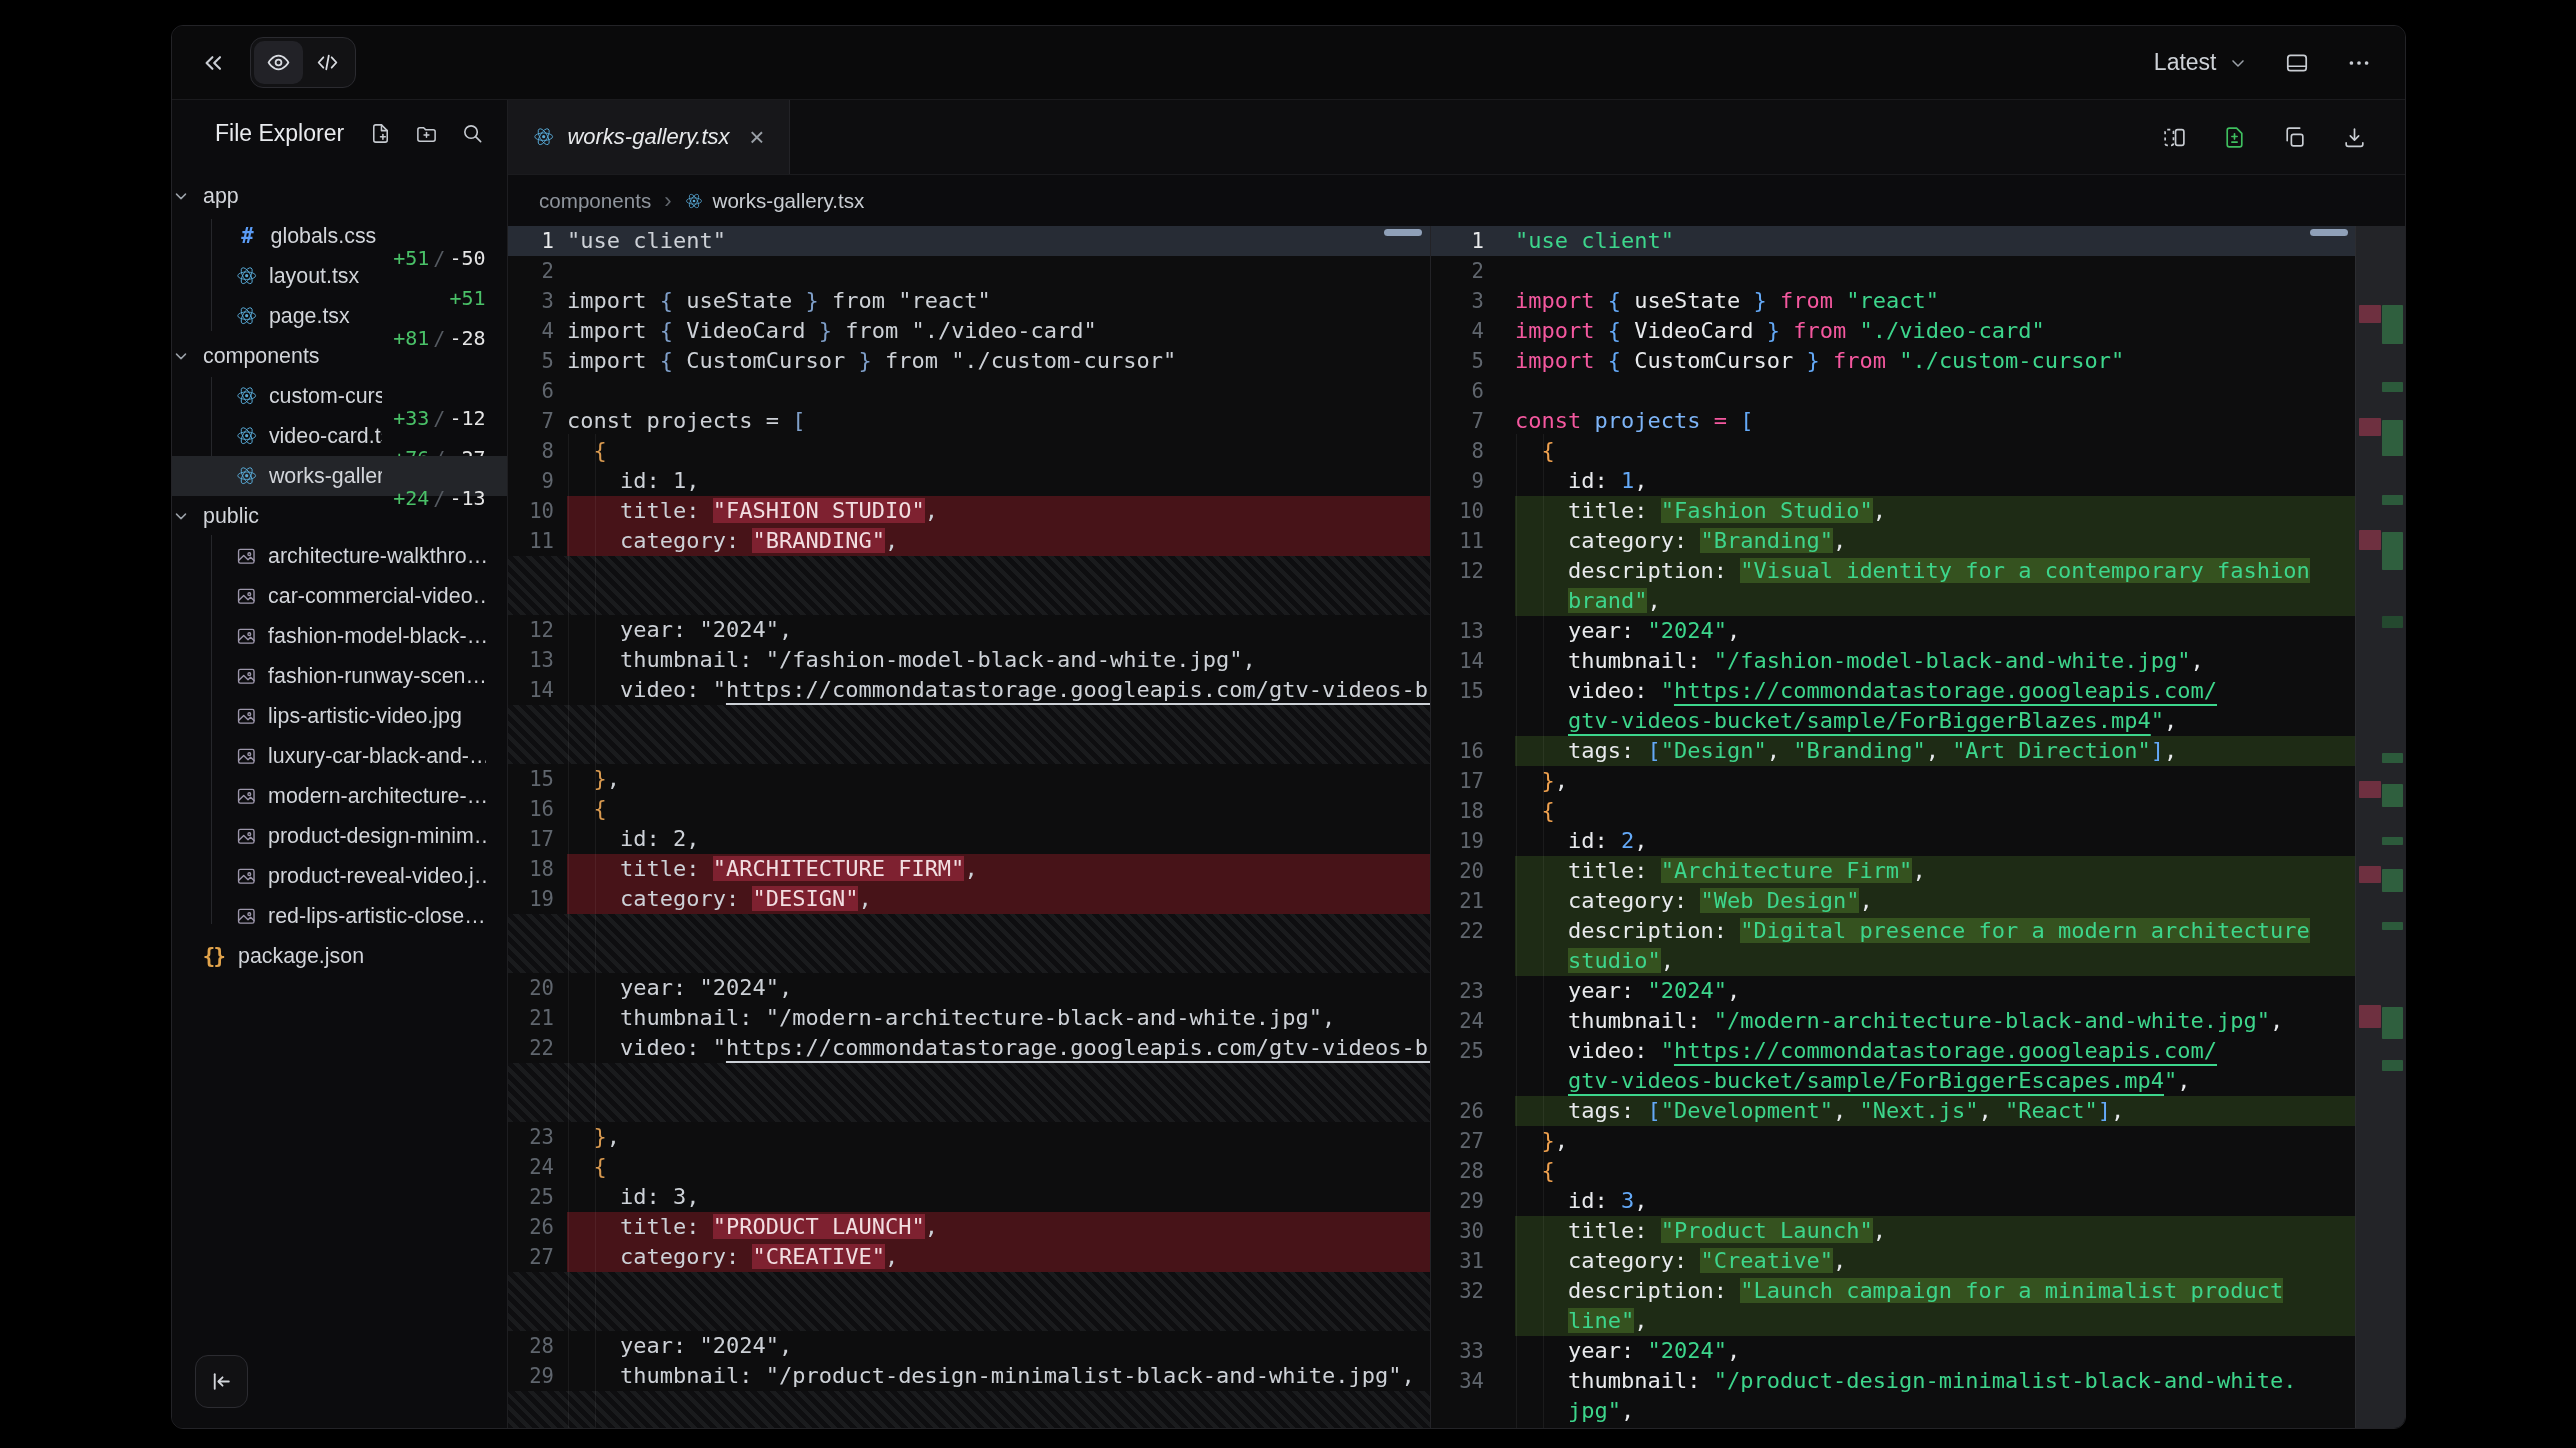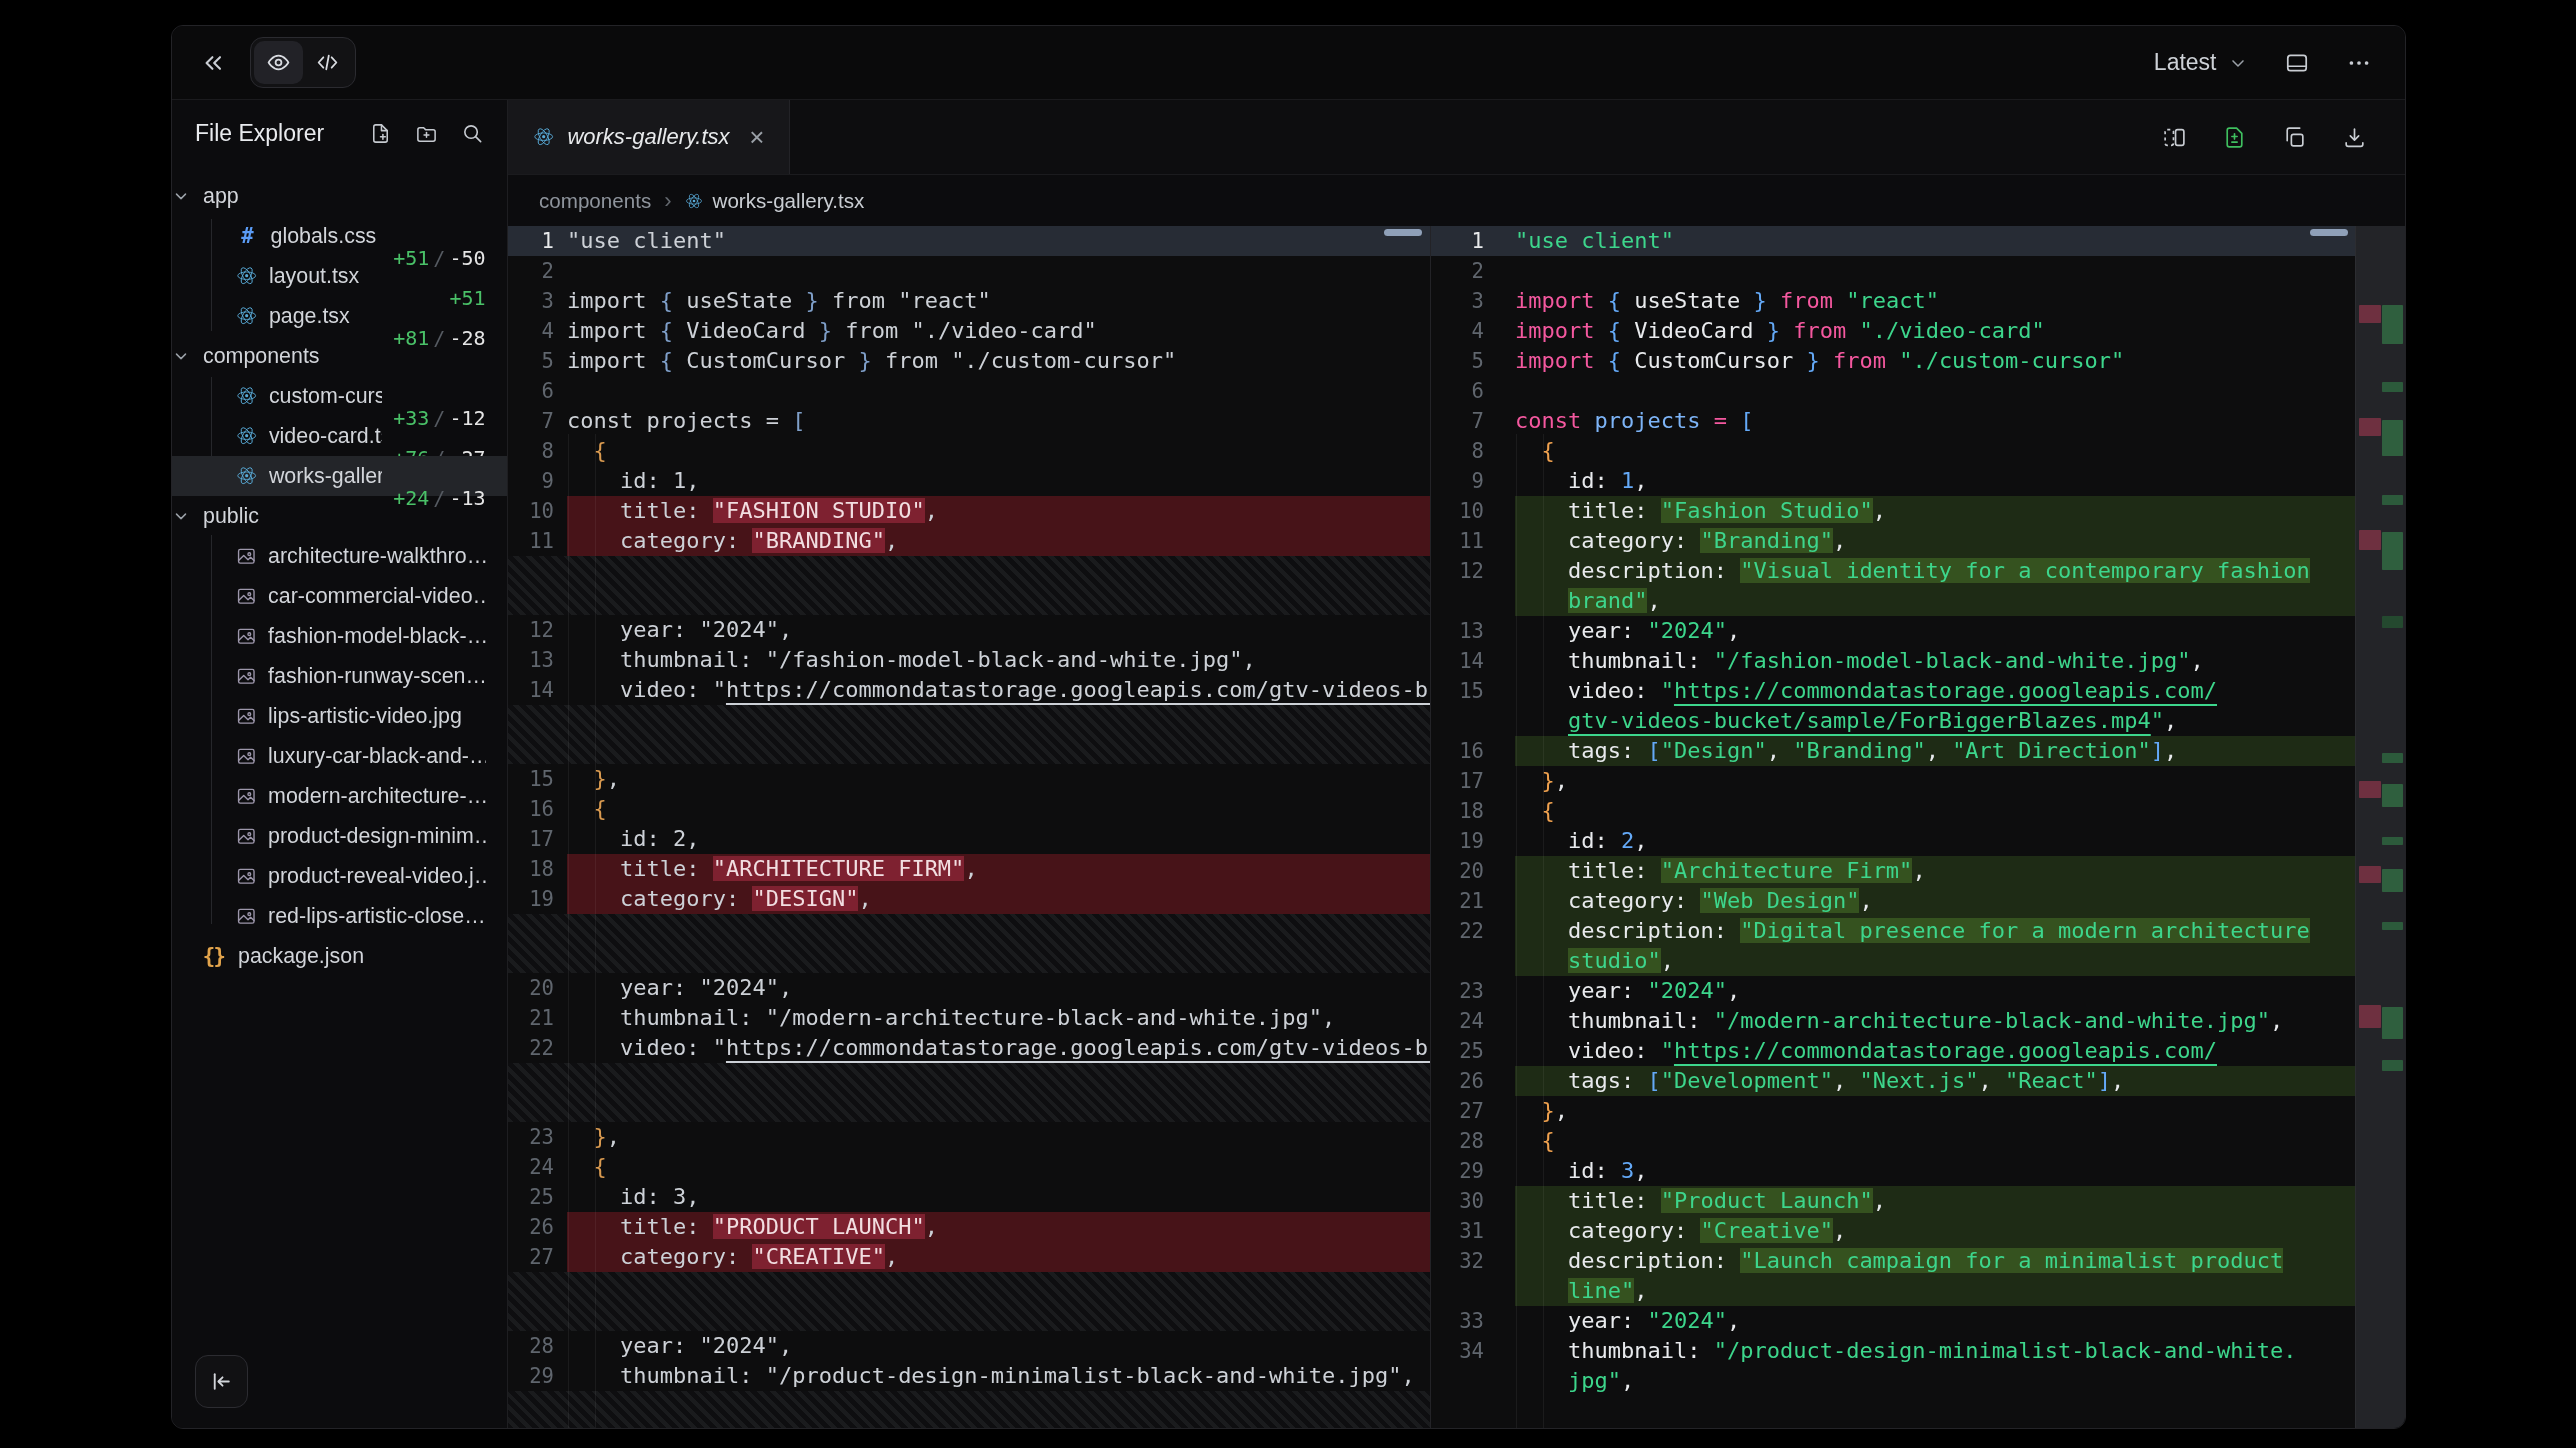--- a/index.html
+++ b/index.html
@@ -16,21 +16,21 @@
   .view-toggle{display:flex;margin-left:16.5px;background:#121214;border:0.8px solid #2b2b30;
                border-radius:13px;padding:3.3px;}
   .seg{width:49px;height:43px;border-radius:10px;display:flex;align-items:center;justify-content:center;color:#d9dce1;}
   .seg.active{background:#222227;}
   .topbar-right{margin-left:auto;display:flex;align-items:center;gap:36px;}
   .latest{display:flex;align-items:center;gap:11.5px;color:#cdd1d6;font-size:23px;cursor:pointer;}
   
   .main{flex:1;display:flex;min-height:0;}
   .sidebar{flex:0 0 336px;width:336px;background:#0c0c0e;border-right:0.8px solid #1e1e21;
            position:relative;display:flex;flex-direction:column;box-sizing:border-box;}
-  .sb-header{flex:0 0 66px;display:flex;align-items:center;padding:0 23px;gap:23px;}
+  .sb-header{flex:0 0 66px;display:flex;align-items:center;padding:0 23px;gap:23px;margin-left:20px;}
   .sb-title{font-size:23px;color:#e9ebee;margin-right:auto;}
   .tree{position:relative;flex:1;padding-top:10px;overflow:hidden;}
   .tree-row{height:40px;display:flex;align-items:center;padding-right:21.4px;font-size:21.4px;
             color:#d2d5da;position:relative;cursor:pointer;box-sizing:border-box;}
   .tree-row.folder{gap:13px;}
   .tree-row.file{padding-left:64px;gap:11.5px;}
   .tree-row.file.root{padding-left:30px;gap:13px;}
   .tree-row.selected{background:#232529;}
   .tree-label{white-space:nowrap;overflow:hidden;}
   .stats{margin-left:auto;font-family:"DejaVu Sans Mono",monospace;font-size:20px;display:flex;gap:4.1px;align-items:center;margin-top:43px;}
@@ -729,20 +729,24 @@
             </div>
             <div class="row">
               <span class="ln">24</span>
               <span class="code"><span class="t w">    thumbnail: </span><span class="t s">"/modern-architecture-black-and-white.jpg"</span><span class="t w">,</span></span>
             </div>
             <div class="row">
               <span class="ln">25</span>
               <span class="code"><span class="t w">    video: </span><span class="t s">"</span><span class="t su">https://commondatastorage.googleapis.com/</span></span>
             </div>
             <div class="row">
+              <span class="ln"></span>
+              <span class="code"><span class="t w">    </span><span class="t su">gtv-videos-bucket/sample/ForBiggerEscapes.mp4</span><span class="t s">"</span><span class="t w">,</span></span>
+            </div>
+            <div class="row">
               <span class="ln">26</span>
               <span class="code added"><span class="t w">    tags: </span><span class="t b">[</span><span class="t s">"Development"</span><span class="t w">, </span><span class="t s">"Next.js"</span><span class="t w">, </span><span class="t s">"React"</span><span class="t b">]</span><span class="t w">,</span></span>
             </div>
             <div class="row">
               <span class="ln">27</span>
               <span class="code"><span class="t w">  </span><span class="t o">}</span><span class="t w">,</span></span>
             </div>
             <div class="row">
               <span class="ln">28</span>
               <span class="code"><span class="t w">  </span><span class="t o">{</span></span>

